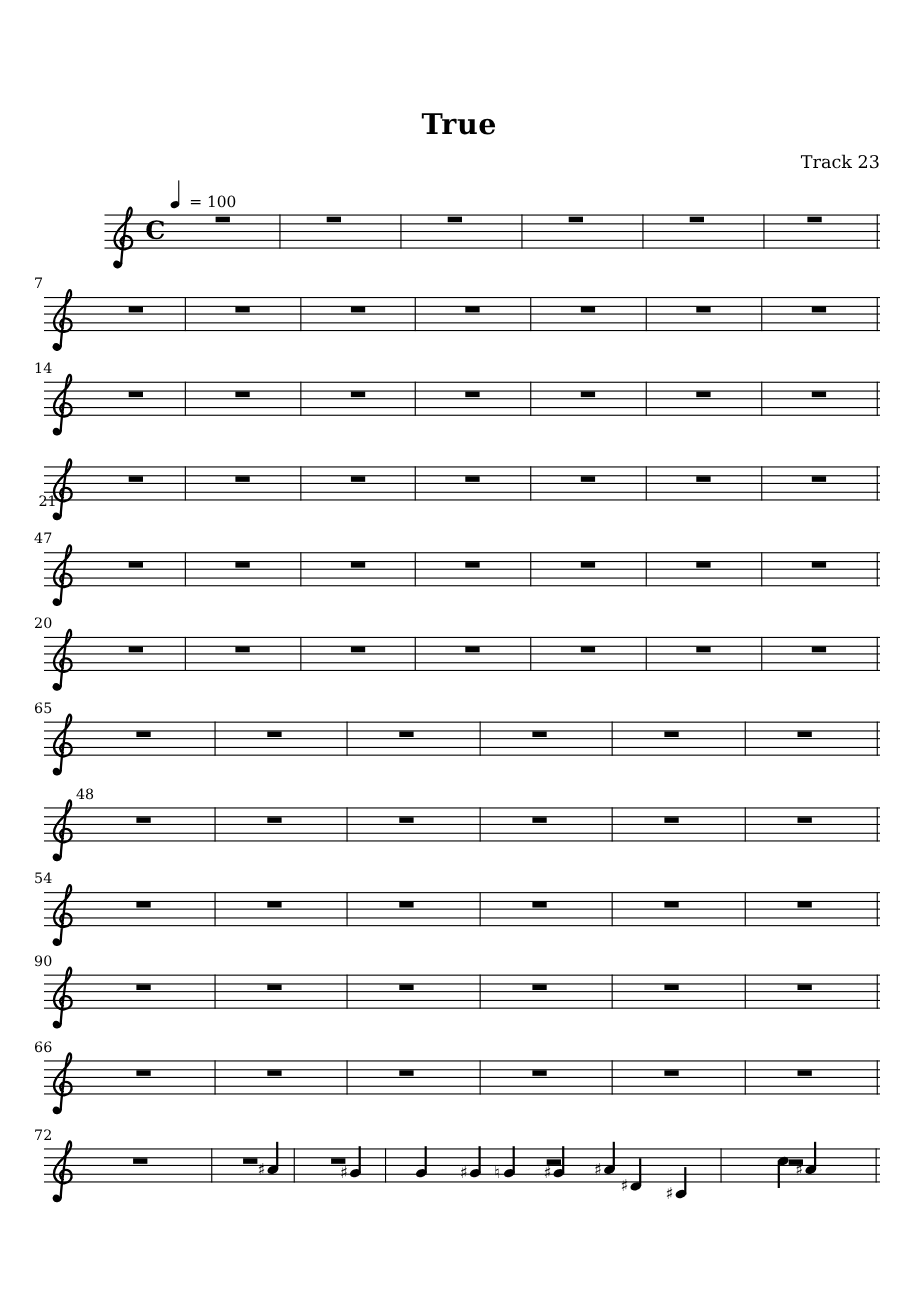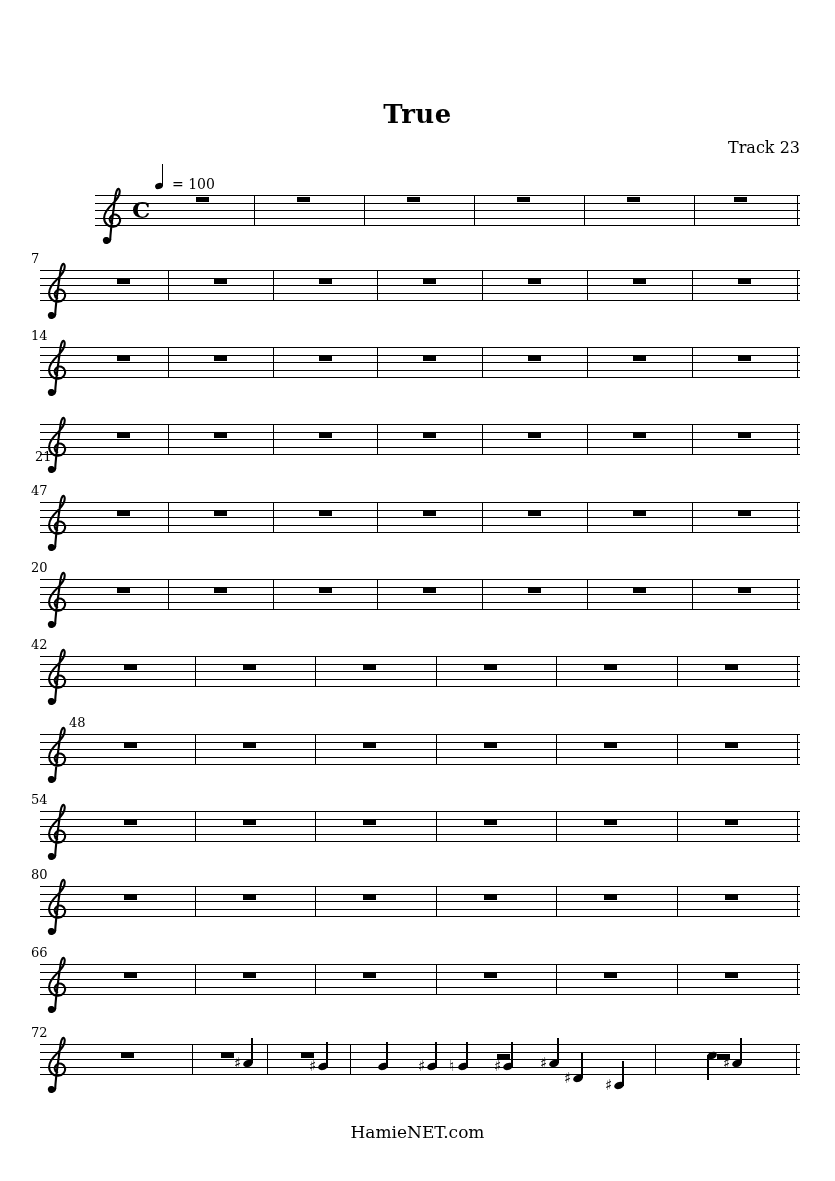--- a/index.html
+++ b/index.html
@@ -195,21 +195,21 @@
         <div class="mrest" style="position: absolute; left: 528px; top: 588.2px;"></div>
         <div class="mrest" style="position: absolute; left: 633px; top: 588.2px;"></div>
         <div class="mrest" style="position: absolute; left: 738px; top: 588.2px;"></div>
       </div>
       <div style="position: absolute; left: 0px; top: 0px;">
         <div class="sline" style="position: absolute; left: 40px; top: 656px; width: 760px;"></div>
         <div class="sline" style="position: absolute; left: 40px; top: 663.6px; width: 760px;"></div>
         <div class="sline" style="position: absolute; left: 40px; top: 671.2px; width: 760px;"></div>
         <div class="sline" style="position: absolute; left: 40px; top: 678.8px; width: 760px;"></div>
         <div class="sline" style="position: absolute; left: 40px; top: 686.4px; width: 760px;"></div>
-        <div class="mnum" style="position: absolute; left: 31px; top: 638px;">42</div>
+        <div class="mnum" style="position: absolute; left: 31px; top: 638px;">65</div>
         <div style="position: absolute; left: 41px; top: 640px; width: 26px; height: 66px;"><svg width="26" height="66" viewBox="0 0 26 66" xmlns="http://www.w3.org/2000/svg">
             <path d="M14.2 60.5 C14.5 54 15.5 45.5 17 34.5 L19.6 16 C20.3 11 22.6 7.8 23.5 11 C24.3 14.2 22.2 19.3 16.9 24.4 C10.9 30.1 8.1 33.8 8.1 38.7 C8.1 44.6 12.7 48.2 17.5 47.7 C22.3 47.2 24.9 43.4 23.9 39.6 C22.9 35.8 18.4 34.3 15.5 36.7 C12.8 38.9 13.2 42.9 16.2 44.3" fill="none" stroke="#000" stroke-width="2.1" stroke-linecap="round"></path>
             <path d="M14.2 60.5 C13.9 64 9.6 65 8.2 62.6 C7.1 60.7 8.7 58.5 10.9 59.1 C12.7 59.6 13.3 61.6 12.1 62.8" fill="none" stroke="#000" stroke-width="2.1" stroke-linecap="round"></path>
             <circle cx="10.6" cy="61" r="2.4" fill="#000"></circle>
           </svg></div>
         <div class="bar" style="position: absolute; left: 195px; top: 656px; height: 31.4px;"></div>
         <div class="bar" style="position: absolute; left: 315px; top: 656px; height: 31.4px;"></div>
         <div class="bar" style="position: absolute; left: 436px; top: 656px; height: 31.4px;"></div>
         <div class="bar" style="position: absolute; left: 556px; top: 656px; height: 31.4px;"></div>
         <div class="bar" style="position: absolute; left: 677px; top: 656px; height: 31.4px;"></div>
@@ -270,21 +270,21 @@
         <div class="mrest" style="position: absolute; left: 483.5px; top: 820.2px;"></div>
         <div class="mrest" style="position: absolute; left: 604px; top: 820.2px;"></div>
         <div class="mrest" style="position: absolute; left: 724.5px; top: 820.2px;"></div>
       </div>
       <div style="position: absolute; left: 0px; top: 0px;">
         <div class="sline" style="position: absolute; left: 40px; top: 886px; width: 760px;"></div>
         <div class="sline" style="position: absolute; left: 40px; top: 893.6px; width: 760px;"></div>
         <div class="sline" style="position: absolute; left: 40px; top: 901.2px; width: 760px;"></div>
         <div class="sline" style="position: absolute; left: 40px; top: 908.8px; width: 760px;"></div>
         <div class="sline" style="position: absolute; left: 40px; top: 916.4px; width: 760px;"></div>
-        <div class="mnum" style="position: absolute; left: 31px; top: 868px;">80</div>
+        <div class="mnum" style="position: absolute; left: 31px; top: 868px;">90</div>
         <div style="position: absolute; left: 41px; top: 870px; width: 26px; height: 66px;"><svg width="26" height="66" viewBox="0 0 26 66" xmlns="http://www.w3.org/2000/svg">
             <path d="M14.2 60.5 C14.5 54 15.5 45.5 17 34.5 L19.6 16 C20.3 11 22.6 7.8 23.5 11 C24.3 14.2 22.2 19.3 16.9 24.4 C10.9 30.1 8.1 33.8 8.1 38.7 C8.1 44.6 12.7 48.2 17.5 47.7 C22.3 47.2 24.9 43.4 23.9 39.6 C22.9 35.8 18.4 34.3 15.5 36.7 C12.8 38.9 13.2 42.9 16.2 44.3" fill="none" stroke="#000" stroke-width="2.1" stroke-linecap="round"></path>
             <path d="M14.2 60.5 C13.9 64 9.6 65 8.2 62.6 C7.1 60.7 8.7 58.5 10.9 59.1 C12.7 59.6 13.3 61.6 12.1 62.8" fill="none" stroke="#000" stroke-width="2.1" stroke-linecap="round"></path>
             <circle cx="10.6" cy="61" r="2.4" fill="#000"></circle>
           </svg></div>
         <div class="bar" style="position: absolute; left: 195px; top: 886px; height: 31.4px;"></div>
         <div class="bar" style="position: absolute; left: 315px; top: 886px; height: 31.4px;"></div>
         <div class="bar" style="position: absolute; left: 436px; top: 886px; height: 31.4px;"></div>
         <div class="bar" style="position: absolute; left: 556px; top: 886px; height: 31.4px;"></div>
         <div class="bar" style="position: absolute; left: 677px; top: 886px; height: 31.4px;"></div>
@@ -392,14 +392,13 @@
         </div>
         <div class="mrest" style="position: absolute; left: 716.5px; top: 1054.4px;"></div>
         <div style="position: absolute; left: 0px; top: 0px;">
           <div class="acc" style="position: absolute; left: 723px; top: 1055.5px;">♯</div>
           <div class="nhead" style="position: absolute; left: 732.1px; top: 1059.6px;"></div>
           <div class="nstem" style="position: absolute; left: 740.4px; top: 1038px; height: 25px;"></div>
         </div>
       </div>
     </div>
 
-  <div class="footer">HamieNET.com</div>
 </div>
 
 </body></html>

